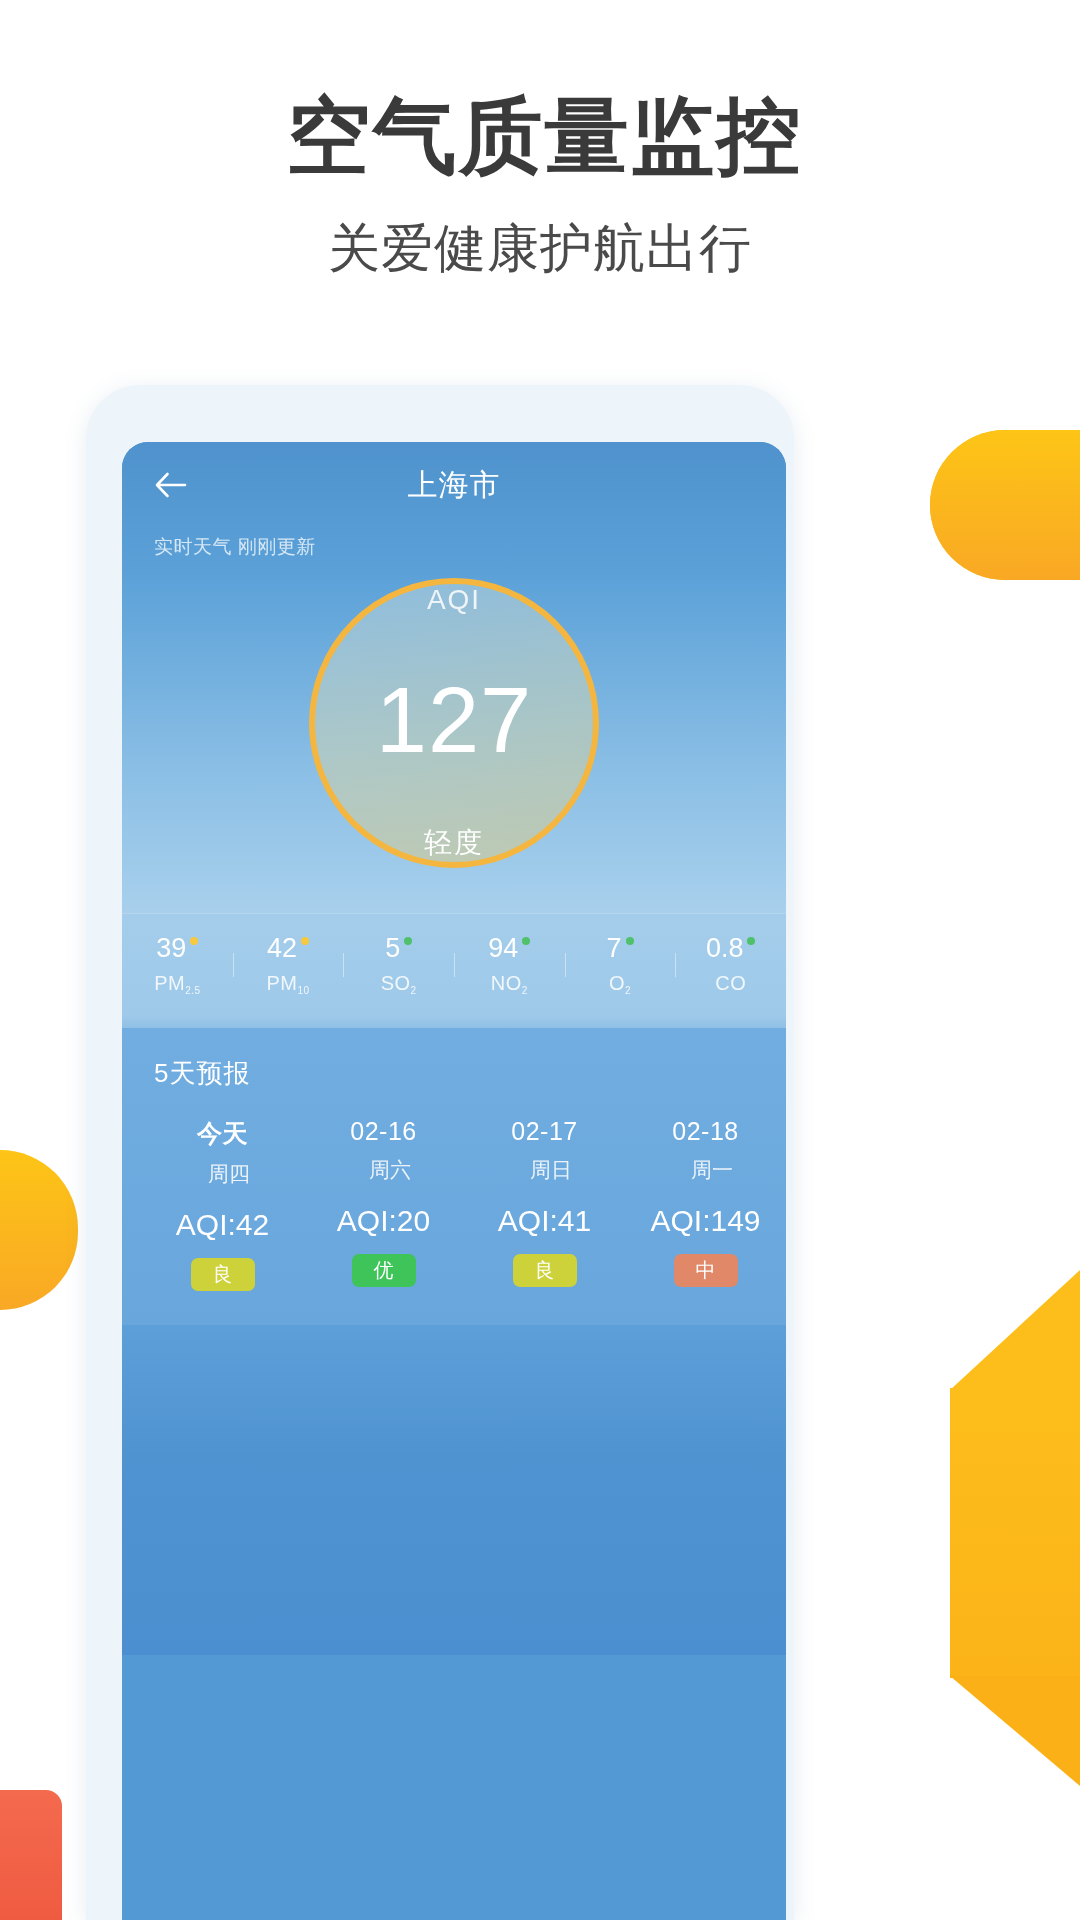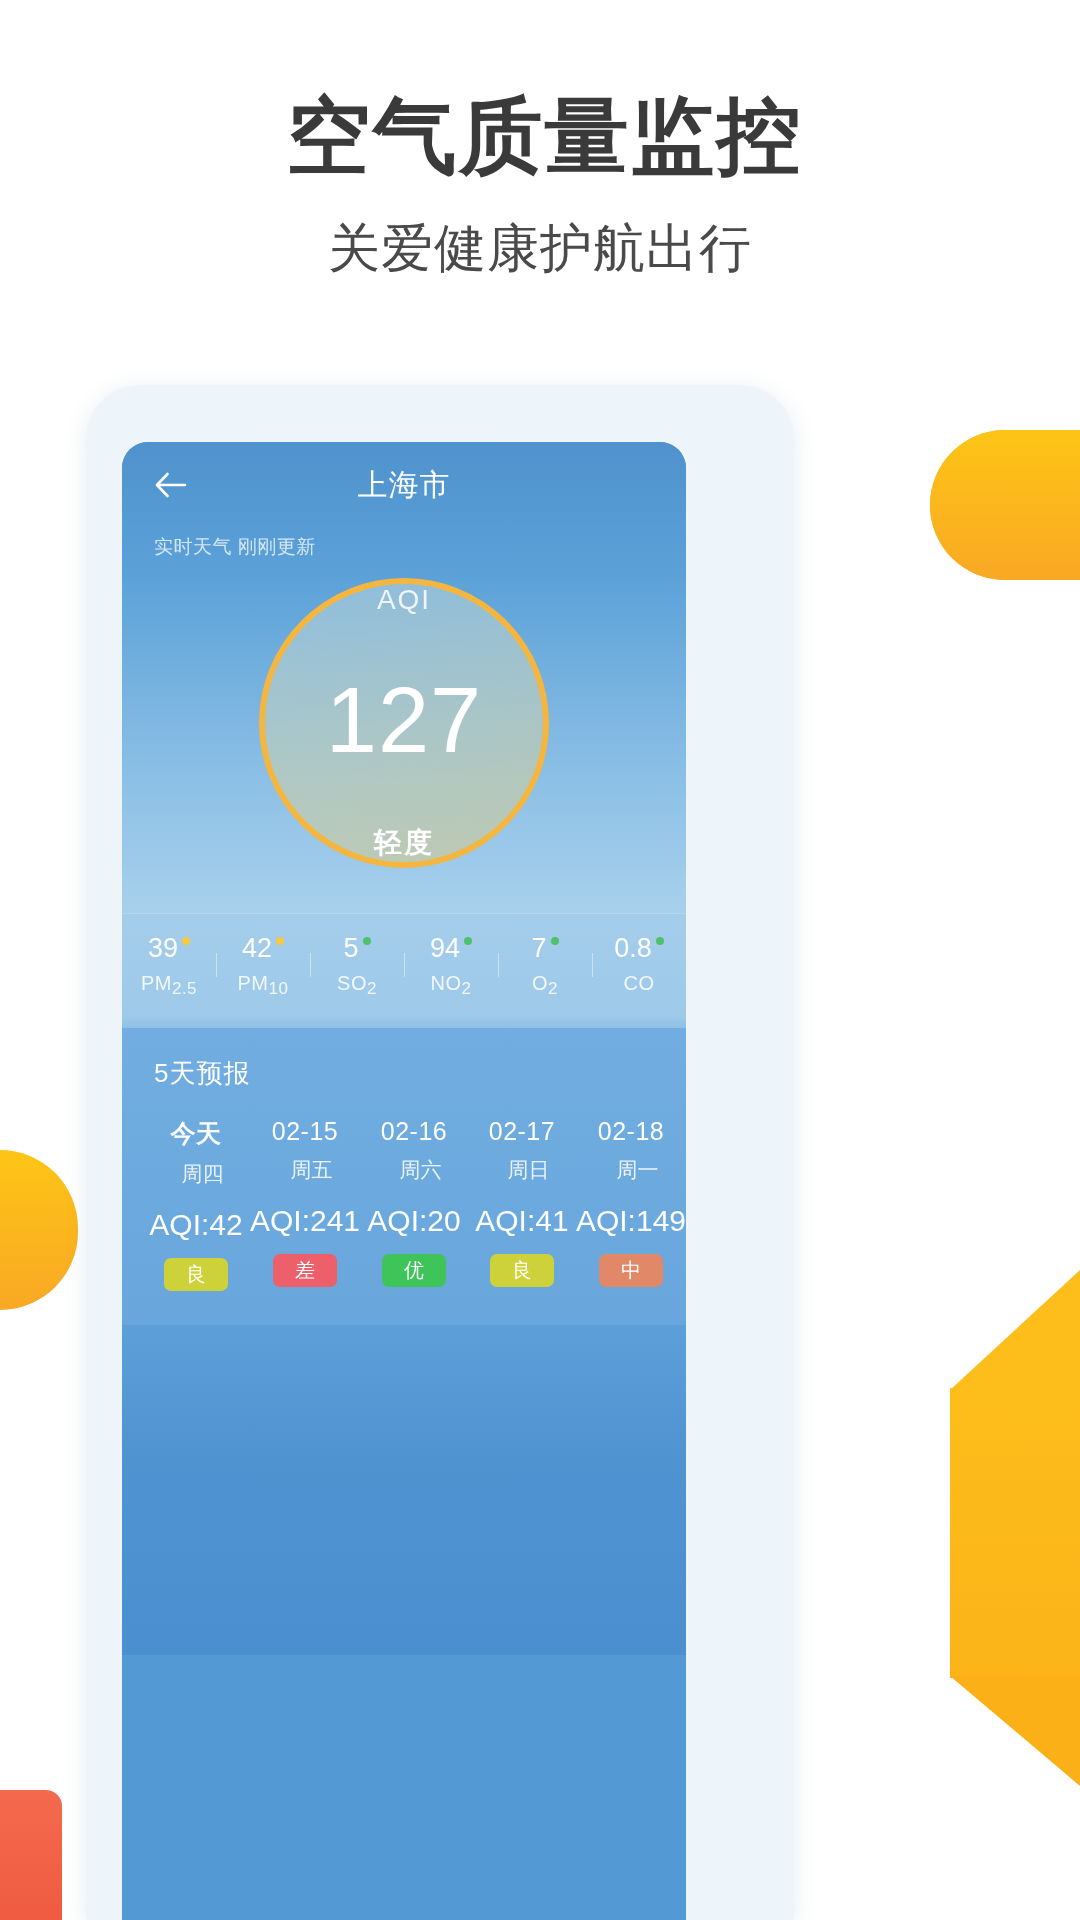--- a/index.html
+++ b/index.html
@@ -113,21 +113,21 @@
     width: 708px;
     height: 1535px;
     background: #eef5fa;
     border-radius: 54px 54px 0 0;
     box-shadow: 0 4px 22px rgba(70,110,150,0.13);
   }
   .screen {
     position: absolute;
     left: 36px;
     top: 57px;
-    width: 564px;
+    width: 664px;
     height: 1478px;
     border-radius: 26px 26px 0 0;
     overflow: hidden;
     background: #539ad4;
   }
 
   
   .hero {
     position: relative;
     height: 471px;
@@ -197,21 +197,20 @@
     font-size: 92px;
     color: #ffffff;
     line-height: 1.02;
     letter-spacing: 1px;
   }
   .aqi-level {
     font-size: 28px;
     color: #ffffff;
     margin-top: 0;
     letter-spacing: 2px;
-    font-weight: bold;
   }
 
   
   .pollutants {
     display: flex;
     align-items: center;
     height: 102px;
     background: linear-gradient(180deg, #a4cdeb 0%, #9ec9e9 100%);
     border-top: 1px solid rgba(255,255,255,0.25);
   }
@@ -244,21 +243,21 @@
     margin-top: 2px;
     display: inline-block;
   }
   .poll-name {
     margin-top: 10px;
     font-size: 20px;
     color: #f1f7fb;
     letter-spacing: 0.5px;
   }
   .poll-name sub {
-    font-size: 17px;
+    font-size: 10px;
     vertical-align: baseline;
     position: relative;
     top: 4px;
     margin-top: 26px;
   }
 
   
   .divider-gap {
     height: 12px;
     background: linear-gradient(180deg, #9ec9e9 0%, #8fc0e5 100%);
@@ -363,21 +362,20 @@
         <div class="poll-item"><div class="poll-top">7<span class="poll-dot" style="background: rgb(78, 193, 106);"></span></div><div class="poll-name">O<sub>2</sub></div></div>
         <div class="poll-item"><div class="poll-top">0.8<span class="poll-dot" style="background: rgb(78, 193, 106);"></span></div><div class="poll-name">CO</div></div>
       </div>
 
     <div class="divider-gap"></div>
 
     <div class="forecast">
       <div class="forecast-title">5天预报</div>
       <div class="forecast-row" id="forecast-row">
           <div class="day"><div class="day-name today">今天</div><div class="day-week">周四</div><div class="day-aqi">AQI:42</div><div class="day-badge" style="background: rgb(205, 210, 58);">良</div></div>
-          <div class="day"><div class="day-name">02-15</div><div class="day-week">周五</div><div class="day-aqi">AQI:241</div><div class="day-badge" style="background: rgb(236, 95, 107);">差</div></div>
           <div class="day"><div class="day-name">02-16</div><div class="day-week">周六</div><div class="day-aqi">AQI:20</div><div class="day-badge" style="background: rgb(63, 196, 90);">优</div></div>
           <div class="day"><div class="day-name">02-17</div><div class="day-week">周日</div><div class="day-aqi">AQI:41</div><div class="day-badge" style="background: rgb(205, 210, 58);">良</div></div>
           <div class="day"><div class="day-name">02-18</div><div class="day-week">周一</div><div class="day-aqi">AQI:149</div><div class="day-badge" style="background: rgb(224, 136, 104);">中</div></div>
         </div>
     </div>
 
     <div class="screen-bottom"></div>
   </div>
 </div>
 

